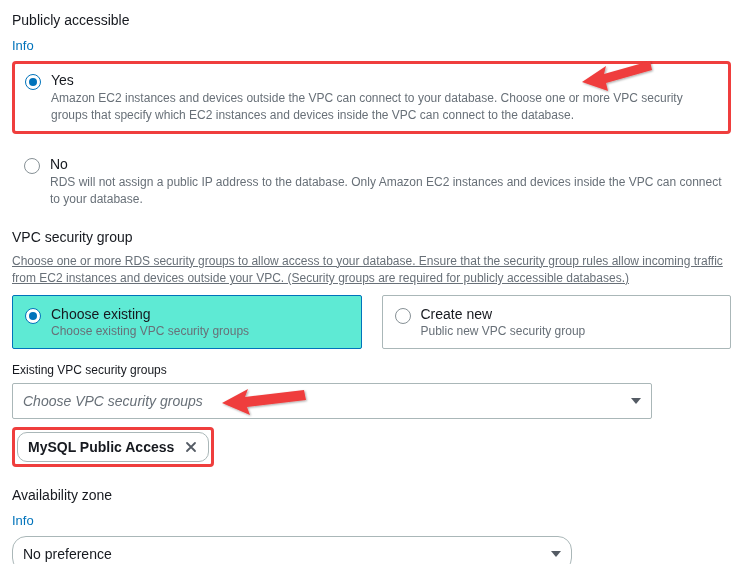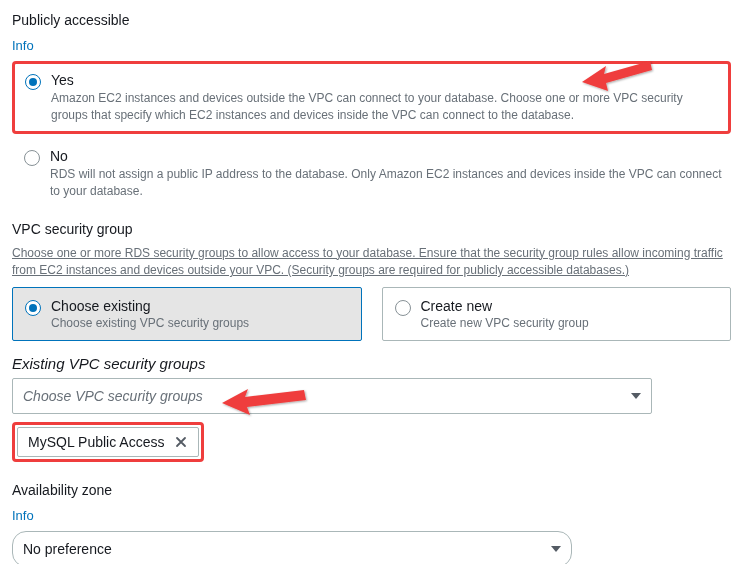--- a/index.html
+++ b/index.html
@@ -46,36 +46,36 @@
     background: #0073bb;
     border-radius: 50%;
   }
   .radio-body { flex: 1; }
   .radio-label { font-size: 14px; color: #16191f; margin-bottom: 2px; }
   .radio-desc { font-size: 12px; color: #687078; line-height: 1.45; }
   .highlight-box {
     border: 3px solid #ef3e3d;
     border-radius: 4px;
     padding: 8px 10px 6px 10px;
-    margin-bottom: 14px;
+    margin-bottom: 22px;
   }
   .tile-row { display: flex; gap: 20px; margin-bottom: 14px; }
   .tile {
     flex: 1;
     border: 1px solid #aab7b8;
     border-radius: 2px;
     padding: 10px 12px;
     display: flex;
     gap: 10px;
     align-items: flex-start;
     cursor: pointer;
   }
   .tile.selected {
     border: 1px solid #0073bb;
-    background: #e5e5e5;
+    background: #5eead4;
   }
   .tile .radio-outer { margin-top: 2px; }
   .tile-body { flex: 1; }
   .tile-label { font-size: 14px; color: #16191f; }
   .tile-desc { font-size: 12px; color: #687078; margin-top: 2px; }
   .dropdown {
     border: 1px solid #aab7b8;
     border-radius: 2px;
     height: 36px;
     display: flex;
@@ -99,42 +99,43 @@
   .chip-wrap {
     display: inline-block;
     border: 3px solid #ef3e3d;
     border-radius: 4px;
     padding: 2px;
   }
   .chip {
     display: inline-flex;
     align-items: center;
     border: 1px solid #aab7b8;
-    border-radius: 2px;
+    border-radius: 10px;
     padding: 5px 8px 5px 10px;
     background: #fff;
     gap: 8px;
+    font-weight: bold;
   }
   .chip-label { font-size: 14px; color: #16191f; }
   .chip-x {
     width: 18px; height: 18px;
     display: flex; align-items: center; justify-content: center;
     color: #545b64;
     cursor: pointer;
     font-weight: bold;
   }
   .arrow {
     position: absolute;
     pointer-events: none;
   }
   .arrow svg { display: block; }
   .arrow1 { top: 52px; left: 580px; }
   .arrow2 { top: 385px; left: 220px; }
   .rel { position: relative; }
-  .sg-label { font-size:15px; margin-bottom:6px;font-style:italic; }
+  .sg-label { font-size:12px; margin-bottom:6px; }
 </style>
 </head>
 <body class="rel">
 
 <div class="section">
   <div class="section-title with-info">
     <span>Publicly accessible</span>
     <span class="info-link">Info</span>
   </div>
 
@@ -166,21 +167,21 @@
       <div class="radio-outer selected"></div>
       <div class="tile-body">
         <div class="tile-label">Choose existing</div>
         <div class="tile-desc">Choose existing VPC security groups</div>
       </div>
     </div>
     <div class="tile">
       <div class="radio-outer"></div>
       <div class="tile-body">
         <div class="tile-label">Create new</div>
-        <div class="tile-desc">Create new VPC security group</div>
+        <div class="tile-desc">Public new VPC security group</div>
       </div>
     </div>
   </div>
 
   <div class="sg-label">Existing VPC security groups</div>
   <div class="dropdown">
     <span class="placeholder">Choose VPC security groups</span>
     <span class="caret"></span>
   </div>
 

